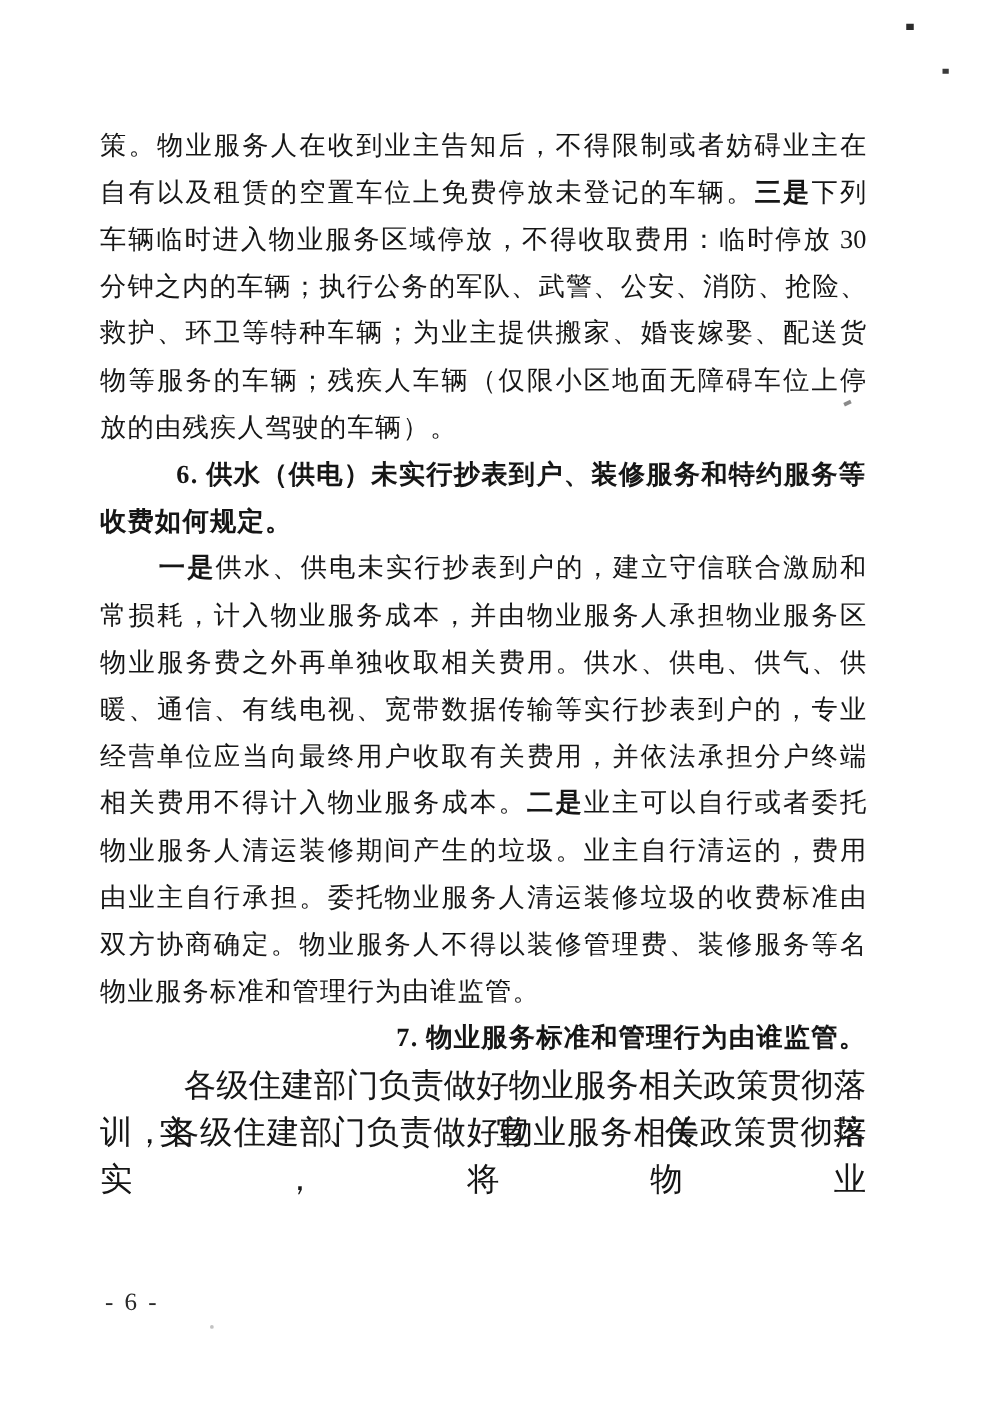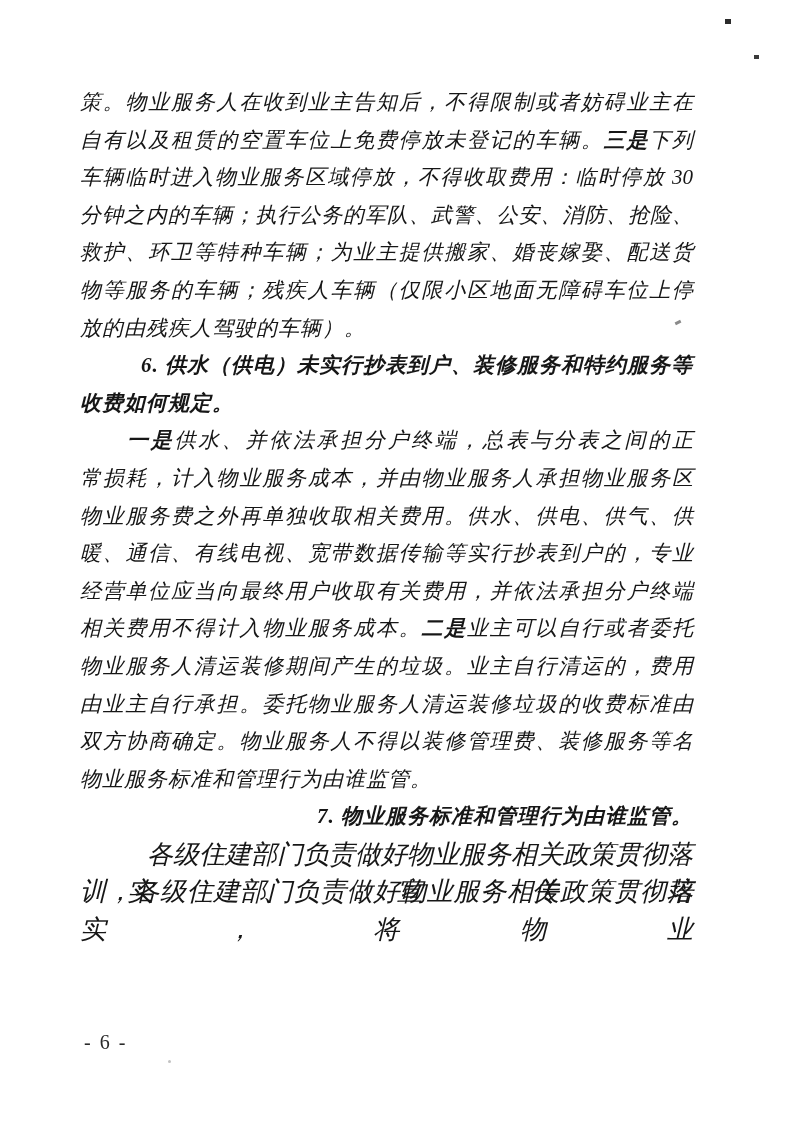--- a/index.html
+++ b/index.html
@@ -12,23 +12,22 @@
     width: 793px;
     height: 1123px;
     background: #ffffff;
     overflow: hidden;
     font-family: "Liberation Serif", "DejaVu Serif", serif;
     color: #1a1a1a;
   }
   .text-block {
     position: absolute;
     left: 80px;
-    top: 84px;
+    top: 98px;
     width: 613px;
-    font-style: italic;
   }
   .line {
     font-size: 21px;
     line-height: 37.6px;
     height: 37.6px;
     letter-spacing: 1px;
     white-space: normal;
     color: #161616;
   }
   .line.just {
@@ -71,21 +70,21 @@
   <section class="text-block" id="text-block" style="color: rgb(22, 22, 22);">
       <div class="line just"><span>策。物业服务人在收到业主告知后，不得限制或者妨碍业主在</span></div>
       <div class="line just"><span>自有以及租赁的空置车位上免费停放未登记的车辆。</span><span class="bold">三是</span><span>下列</span></div>
       <div class="line just"><span>车辆临时进入物业服务区域停放，不得收取费用：临时停放 30</span></div>
       <div class="line just"><span>分钟之内的车辆；执行公务的军队、武警、公安、消防、抢险、</span></div>
       <div class="line just"><span>救护、环卫等特种车辆；为业主提供搬家、婚丧嫁娶、配送货</span></div>
       <div class="line just"><span>物等服务的车辆；残疾人车辆（仅限小区地面无障碍车位上停</span></div>
       <div class="line"><span>放的由残疾人驾驶的车辆）。</span></div>
       <div class="line ind"><span class="bold">6. 供水（供电）未实行抄表到户、装修服务和特约服务等</span></div>
       <div class="line"><span class="bold">收费如何规定。</span></div>
-      <div class="line just ind"><span class="bold">一是</span><span>供水、并依法承担分户终端，总表与分表之间的正</span></div>
+      <div class="line just ind"><span class="bold">一是</span><span>供水、供电未实行抄表到户的，建立守信联合激励和</span></div>
       <div class="line just"><span>常损耗，计入物业服务成本，并由物业服务人承担物业服务区</span></div>
       <div class="line just"><span>物业服务费之外再单独收取相关费用。供水、供电、供气、供</span></div>
       <div class="line just"><span>暖、通信、有线电视、宽带数据传输等实行抄表到户的，专业</span></div>
       <div class="line just"><span>经营单位应当向最终用户收取有关费用，并依法承担分户终端</span></div>
       <div class="line just"><span>相关费用不得计入物业服务成本。</span><span class="bold">二是</span><span>业主可以自行或者委托</span></div>
       <div class="line just"><span>物业服务人清运装修期间产生的垃圾。业主自行清运的，费用</span></div>
       <div class="line just"><span>由业主自行承担。委托物业服务人清运装修垃圾的收费标准由</span></div>
       <div class="line just"><span>双方协商确定。物业服务人不得以装修管理费、装修服务等名</span></div>
       <div class="line"><span>物业服务标准和管理行为由谁监管。</span></div>
       <div class="line ind"><span class="bold">7. 物业服务标准和管理行为由谁监管。</span></div>

